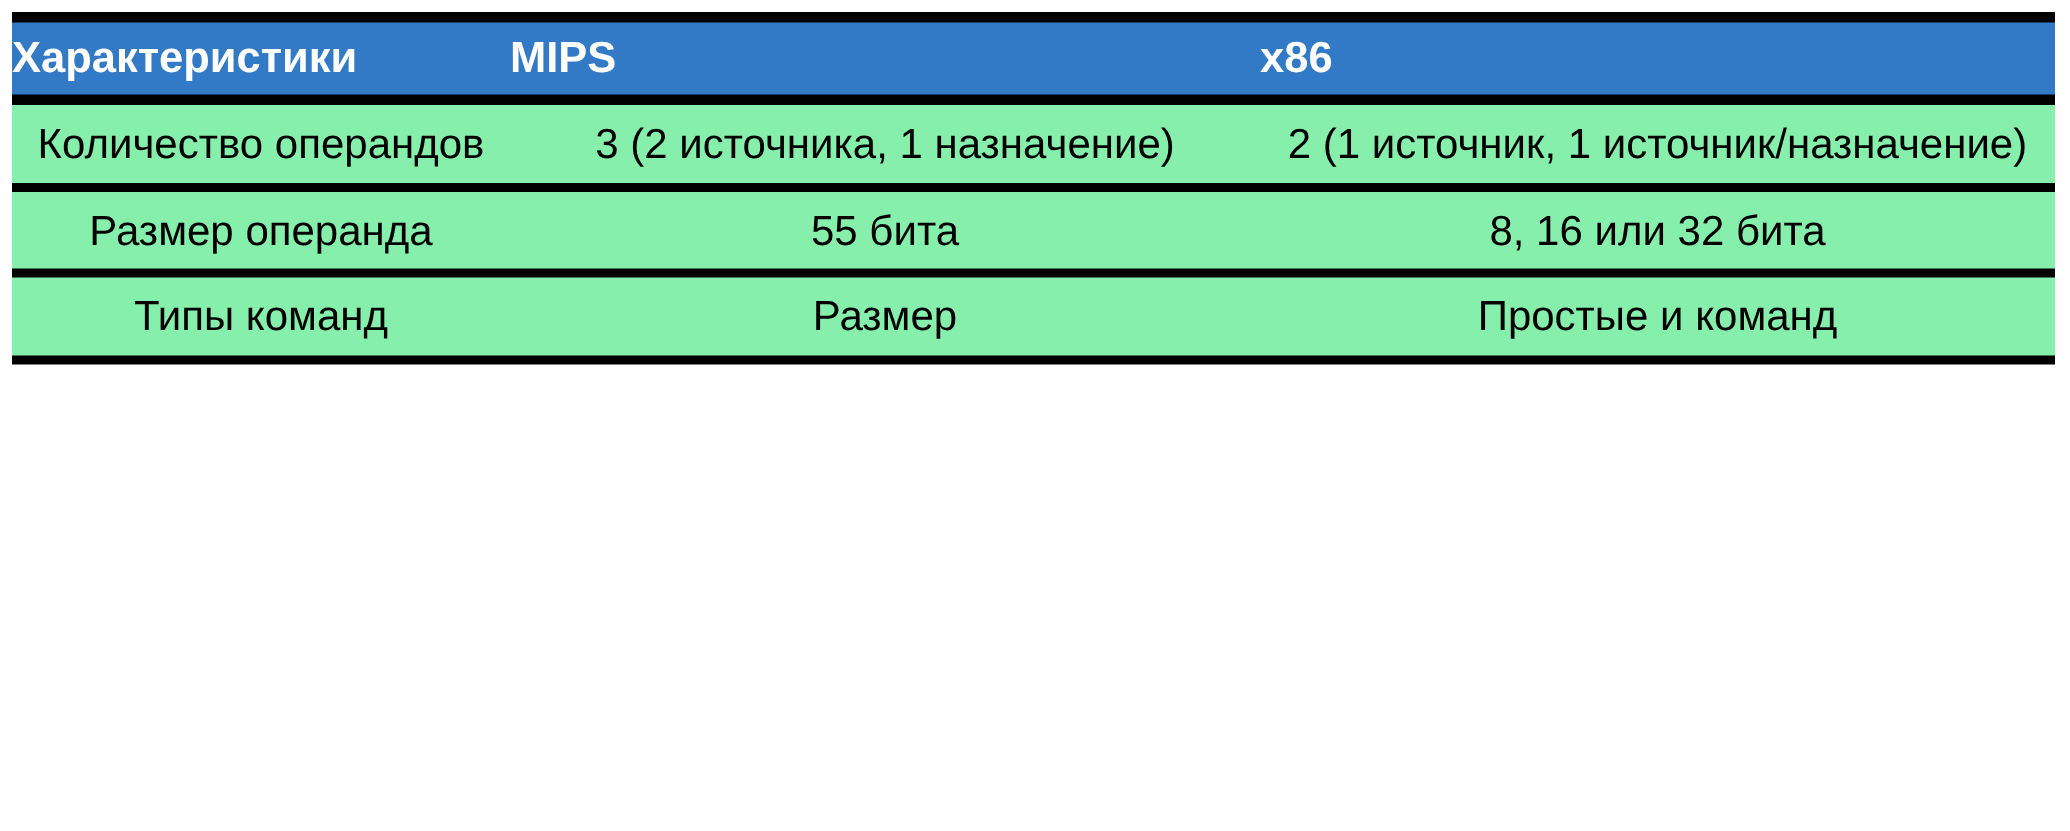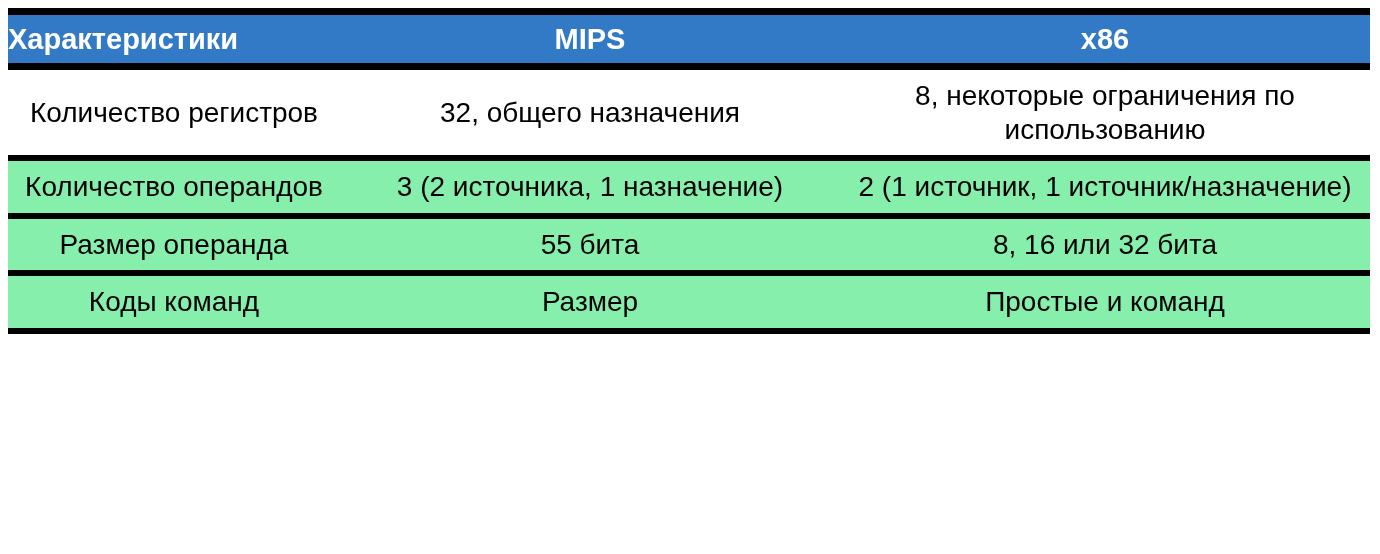--- a/index.html
+++ b/index.html
@@ -50,21 +50,21 @@
     line-height: 1.05;
     border-top: 7px solid #000000;
     border-bottom: 7px solid #000000;
     vertical-align: middle;
   }
   th.h-feature {
     text-align: left;
     padding-left: 14px;
   }
   th.h-mips, th.h-x86 {
-    text-align: center;
+    text-align: left;
   }
 
   
   .cmp-table tbody td {
     padding: 9px 14px;
     font-size: 28px;
     line-height: 1.2;
     text-align: center;
     vertical-align: middle;
     border-bottom: 6px solid #000000;
@@ -94,42 +94,37 @@
     <thead>
       <tr>
         <th class="h-feature">Характеристики</th>
         <th class="h-mips">MIPS</th>
         <th class="h-x86">x86</th>
       </tr>
     </thead>
 
     <tbody>
 
-      <tr>
-        <td class="cell-feature">Количество регистров</td>
-        <td class="cell-mips">32, общего назначения</td>
-        <td class="cell-x86">8, некоторые ограничения по использованию</td>
-      </tr>
 
       <tr class="shade">
         <td class="cell-feature">Количество операндов</td>
         <td class="cell-mips">3 (2 источника, 1 назначение)</td>
         <td class="cell-x86">2 (1 источник, 1 источник/назначение)</td>
       </tr>
 
 
       <tr class="shade">
         <td class="cell-feature">Размер операнда</td>
         <td class="cell-mips">55 бита</td>
         <td class="cell-x86">8, 16 или 32 бита</td>
       </tr>
 
 
       <tr class="shade">
-        <td class="cell-feature">Коды команд</td>
+        <td class="cell-feature">Типы команд</td>
         <td class="cell-mips">Размер</td>
         <td class="cell-x86">Простые и команд</td>
       </tr>
 
 
     </tbody>
   </table>
 
 </div>
 

